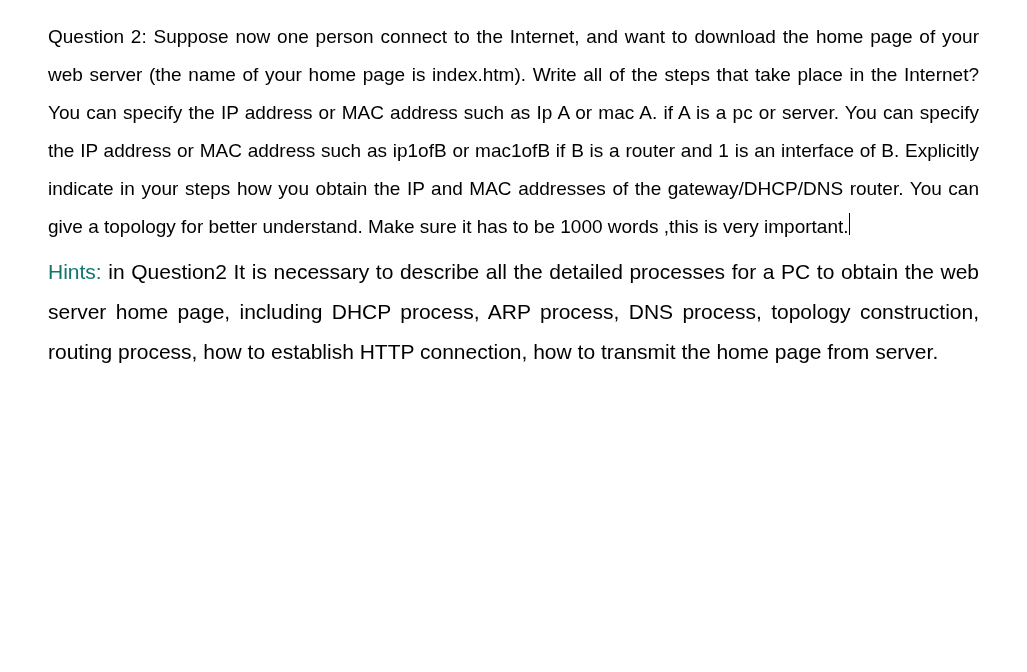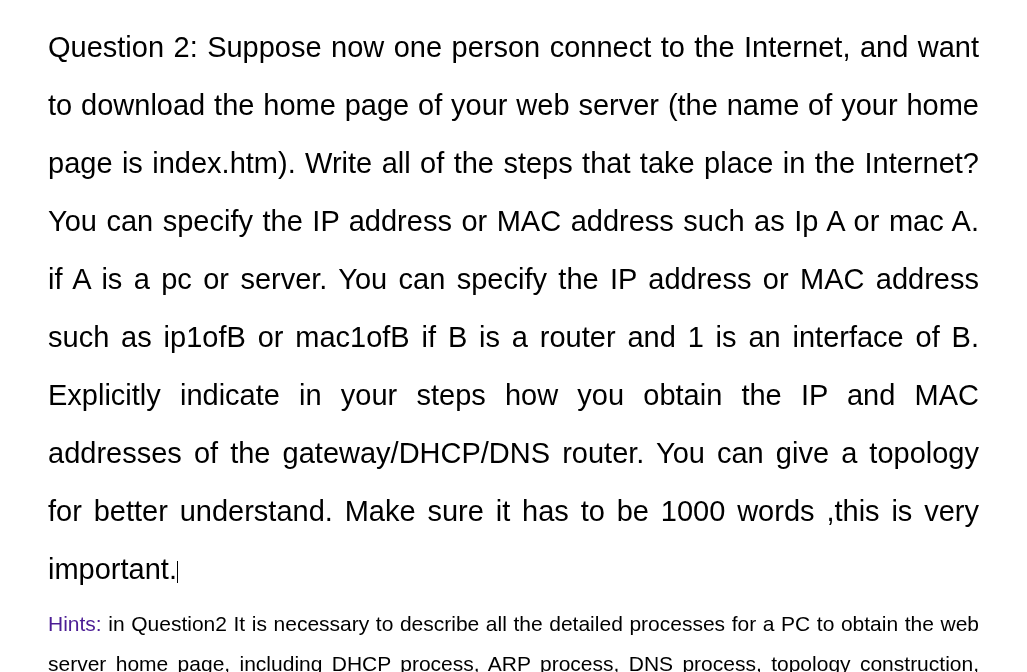--- a/index.html
+++ b/index.html
@@ -8,36 +8,36 @@
       box-sizing: border-box;
     }
     body {
       width: 1027px;
       height: 672px;
       background: #ffffff;
       font-family: Arial, Helvetica, sans-serif;
       padding: 18px 48px 20px 48px;
     }
     .paragraph {
-      font-size: 29px;
+      font-size: 19px;
       line-height: 2.0;
       color: #000000;
       text-align: justify;
       text-justify: inter-word;
     }
     .hints-paragraph {
       font-size: 21px;
       line-height: 1.9;
       color: #000000;
       text-align: justify;
       text-justify: inter-word;
       margin-top: 6px;
     }
     .hints-label {
-      color: #4c1d95;
+      color: #0f766e;
     }
     .cursor {
       display: inline-block;
       width: 1px;
       height: 22px;
       background: #000000;
       vertical-align: text-bottom;
       margin-bottom: 2px;
     }
   </style>

